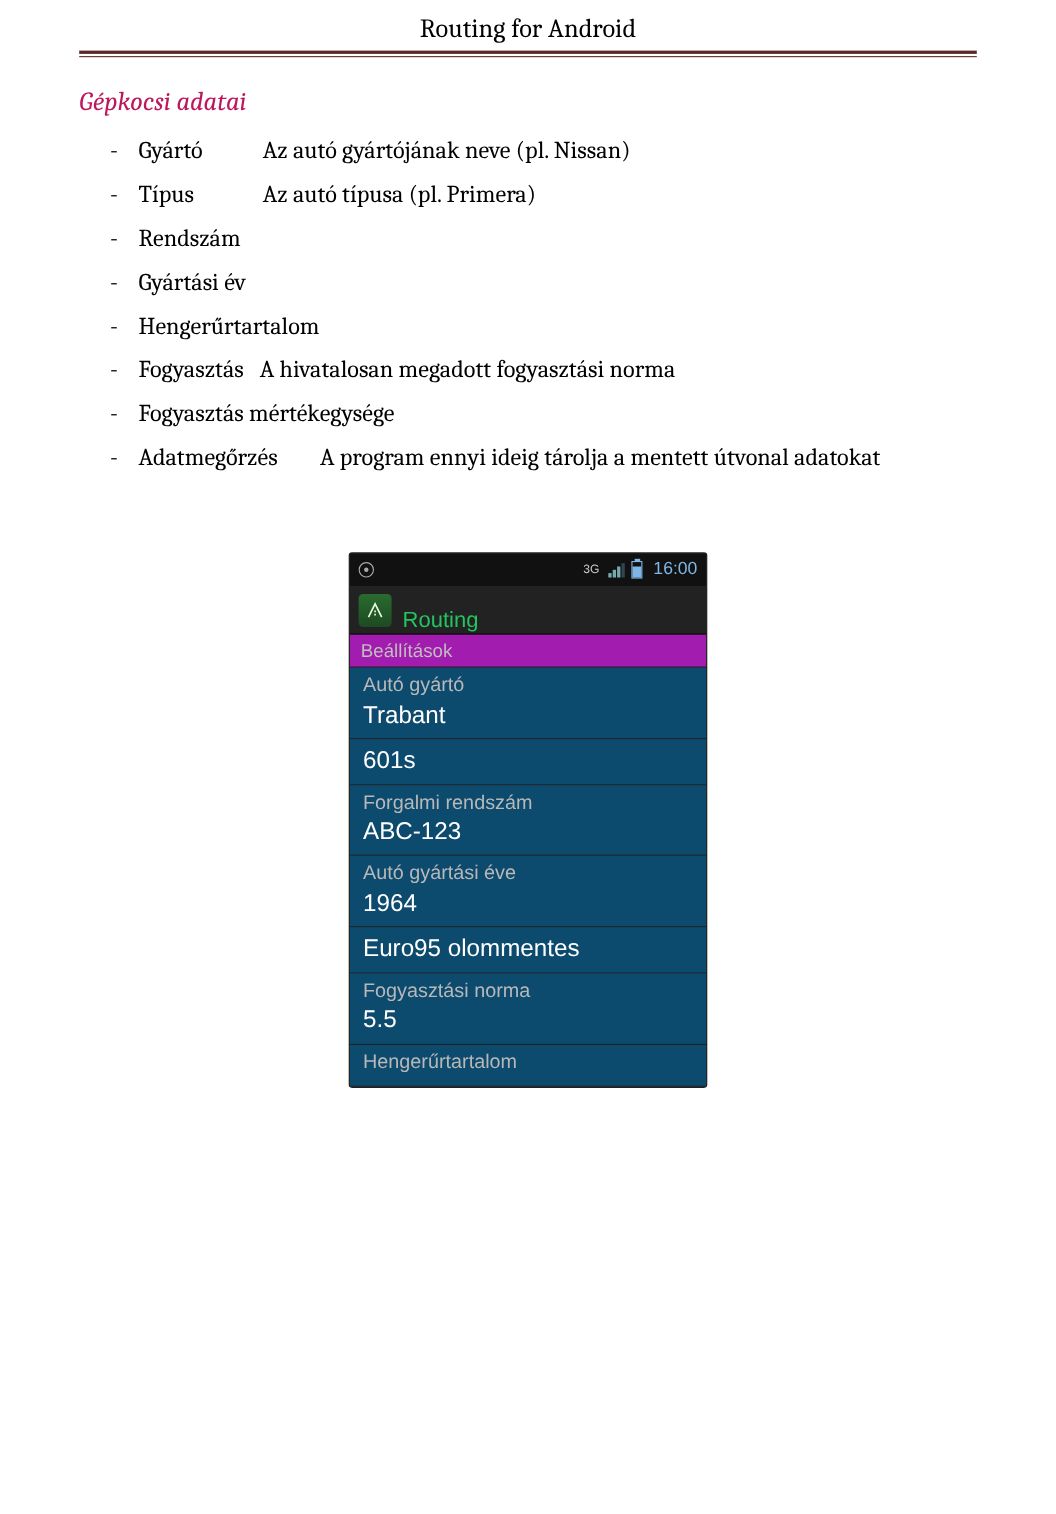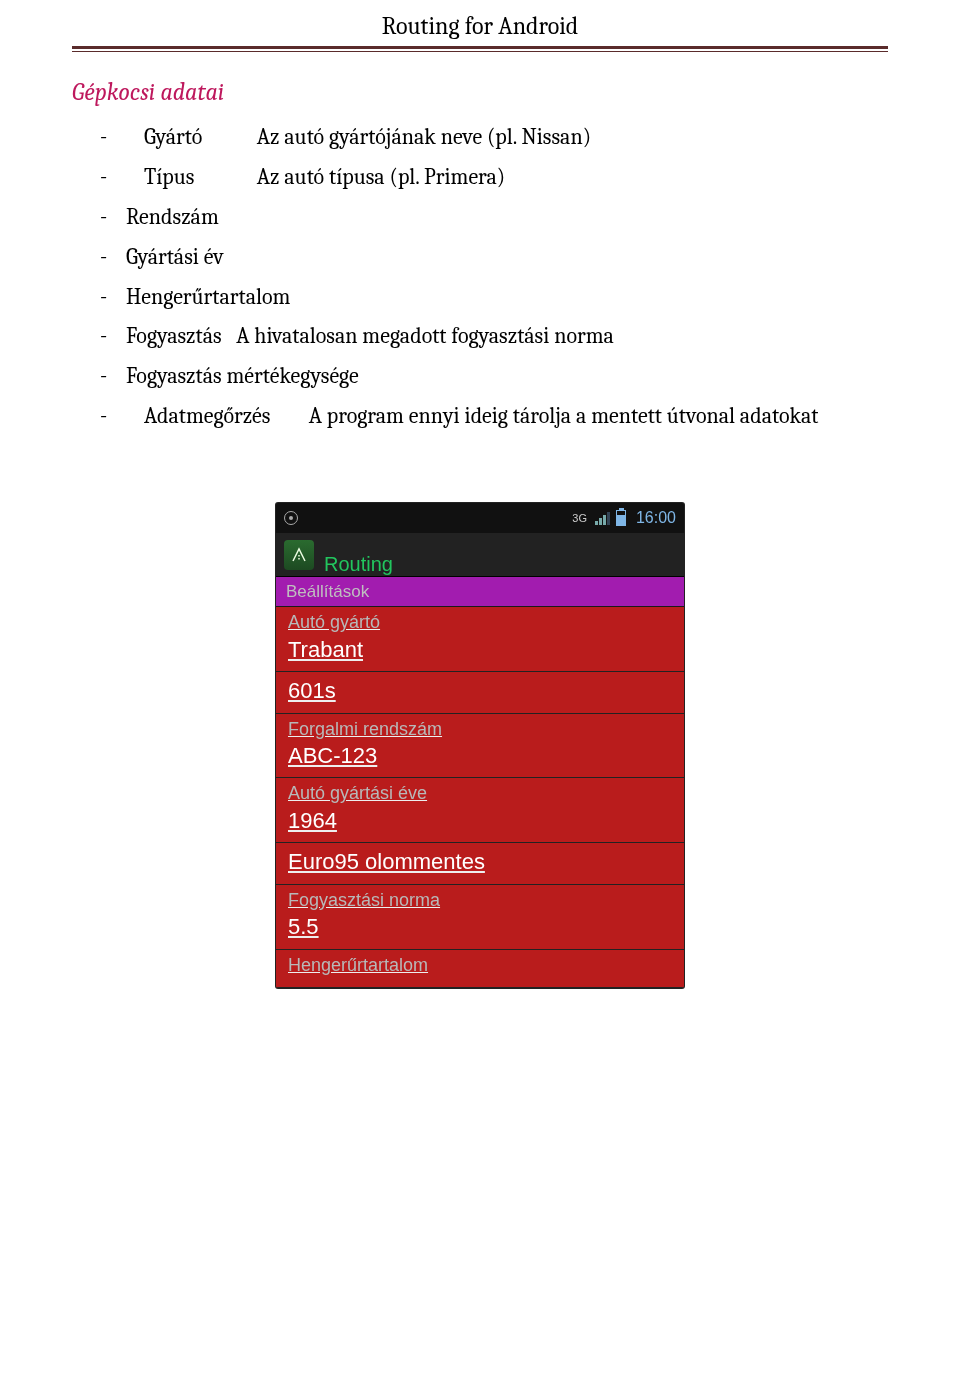--- a/index.html
+++ b/index.html
@@ -46,27 +46,27 @@
     position: relative;
     padding-left: 0;
     margin: 8px 0;
     line-height: 1.45;
   }
   ul.bullets li::before {
     content: "-";
     position: absolute;
     left: -26px;
   }
-  .lbl { display: inline-block; min-width: 108px; margin-left: 18px; }
+  .lbl { display: inline-block; min-width: 108px; }
   .lbl-wide { min-width: 160px; }
   .justify { text-align: justify; }
 
   
   .phone-wrap {
-    width: 408px;
+    width: 324px;
     margin: 70px auto 0 auto;
   }
   .phone {
     background: #333;
     color: #eee;
     font-family: "Helvetica Neue", Arial, sans-serif;
     border-radius: 2px;
     overflow: hidden;
     box-shadow: 0 0 0 1px #222;
   }
@@ -113,22 +113,21 @@
   .section-label {
     background: #a21caf;
     font-size: 17px;
     color: #bfbfbf;
     padding: 5px 10px 4px 10px;
     border-bottom:1px solid #1a1a1a;
   }
   .setting {
     padding: 4px 10px 8px 12px;
     border-bottom: 1px solid #222;
-    background:#b91c1c;
-    text-decoration:underline;
+    background:#0c4a6e;
   }
   .setting .k { font-size: 18px; color:#b8b8b8; line-height:1.3; }
   .setting .v { font-size: 22px; color:#fff; line-height:1.25; margin-top:1px; }
   .setting.tail .k { margin-bottom:2px; }
 </style>
 </head>
 <body>
 
 <div class="page">
   <div class="header-title">Routing for Android</div>

